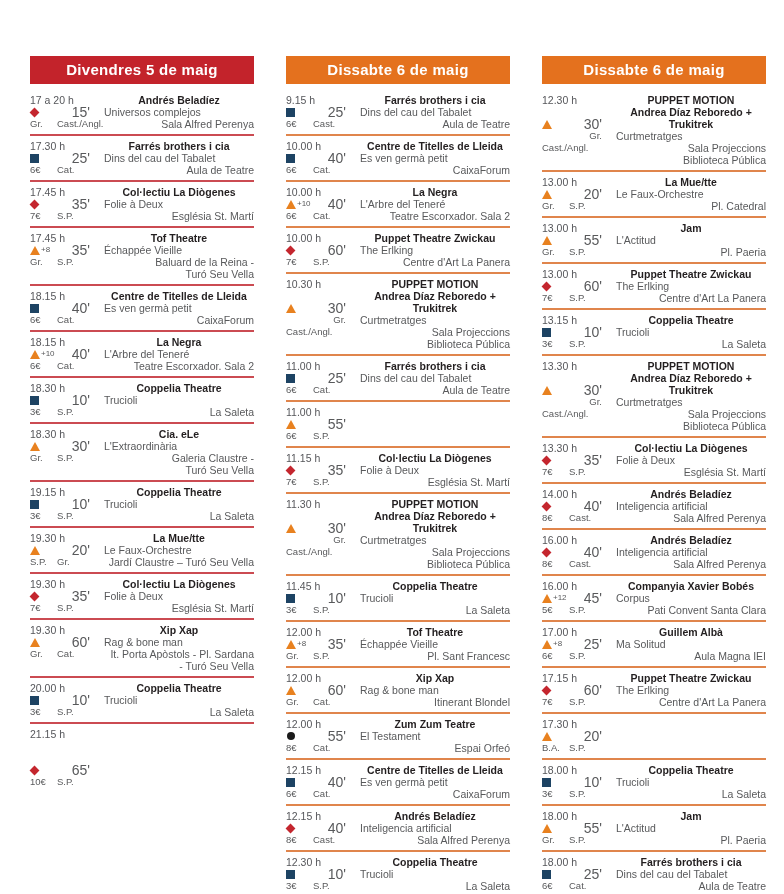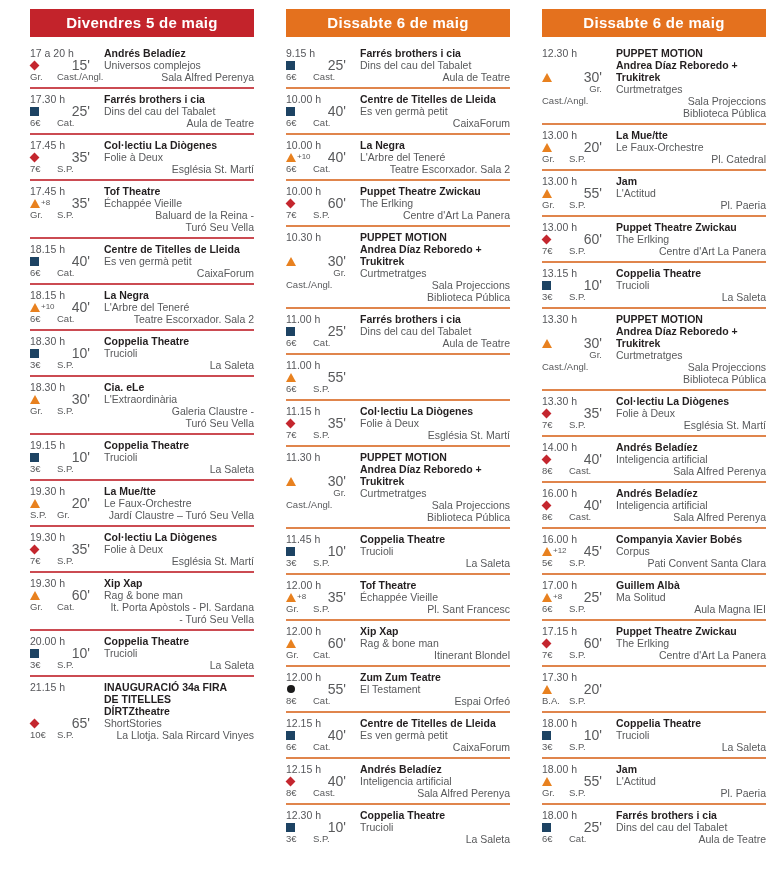--- a/index.html
+++ b/index.html
@@ -5,42 +5,42 @@
   html,body{margin:0;padding:0;background:#fff;}
   body{
     width:784px;height:894px;overflow:hidden;
     font-family:"Liberation Sans", sans-serif;
     -webkit-font-smoothing:antialiased;
   }
   .wrap{display:flex;gap:32px;padding:9px 20px 0 30px;}
   .col{width:224px;flex:none;}
   .day-header{
     color:#fff;font-weight:bold;font-size:15px;text-align:center;
-    padding:5px 0 6px;letter-spacing:.3px;margin-bottom:6px;
+    padding:5px 0 6px;letter-spacing:.3px;margin-bottom:6px;margin-top:47px;
   }
   .entry{display:flex;padding:4px 0 4px;border-bottom:2px solid var(--sep);}
   .entry:last-child{border-bottom:none;}
   .left{width:74px;flex:none;padding-right:4px;box-sizing:border-box;}
   .right{flex:1;min-width:0;}
   .l-row,.r-row{height:12px;line-height:12px;white-space:nowrap;}
   .time{font-size:10.5px;color:#55565a;}
   .icon-row{display:flex;align-items:center;padding-right:10px;}
   .ic{display:inline-block;flex:none;}
   .ic.square{width:9px;height:9px;}
   .ic.diamond{width:7px;height:7px;transform:rotate(45deg);margin:1px;}
   .ic.circle{width:8px;height:8px;border-radius:50%;margin:0 1px;}
   .ic.triangle{width:0;height:0;border-left:5px solid transparent;border-right:5px solid transparent;border-bottom:9px solid #e8811f;background:none !important;}
   .age{font-size:8px;color:#58595b;margin-left:1px;}
   .dur{margin-left:auto;font-size:14px;color:#58595b;}
   .meta-row{display:flex;font-size:9.5px;color:#58595b;}
   .m1{width:27px;flex:none;}
   .m2{flex:1;}
   .right-align{text-align:right;padding-right:10px;font-size:9.5px;color:#58595b;}
   .full-lang{font-size:9.5px;color:#58595b;}
-  .title{font-size:10.5px;font-weight:bold;color:#231f20;}
+  .title{font-size:10.5px;font-weight:bold;color:#231f20;text-align:center;}
   .sub{font-size:10.5px;color:#58595b;}
   .venue{font-size:10.5px;color:#58595b;text-align:right;}
 </style>
 </head>
 <body>
 
 <div class="wrap">
     <div class="col" style="--sep: #cb4b52;">
       <div class="day-header" style="background: rgb(195, 35, 43);">Divendres 5 de maig</div>
       <div class="events">
@@ -290,27 +290,20 @@
             <div class="l-row"></div>
             <div class="l-row icon-row">
               <span class="ic diamond" style="background: rgb(196, 38, 46);"></span>
               <span class="dur">65'</span>
             </div>
             <div class="l-row meta-row">
               <span class="m1">10€</span>
               <span class="m2">S.P.</span>
             </div>
           </div>
-          <div class="right">
-            <div class="r-row title">INAUGURACIÓ 34a FIRA</div>
-            <div class="r-row title">DE TITELLES</div>
-            <div class="r-row title">DÍRTZtheatre</div>
-            <div class="r-row sub">ShortStories</div>
-            <div class="r-row venue">La Llotja. Sala Rircard Vinyes</div>
-          </div>
         </div>
       </div>
     </div>
     <div class="col" style="--sep: #e0854c;">
       <div class="day-header" style="background: rgb(228, 113, 30);">Dissabte 6 de maig</div>
       <div class="events">
         <div class="entry">
           <div class="left">
             <div class="l-row time">9.15 h</div>
             <div class="l-row icon-row">

